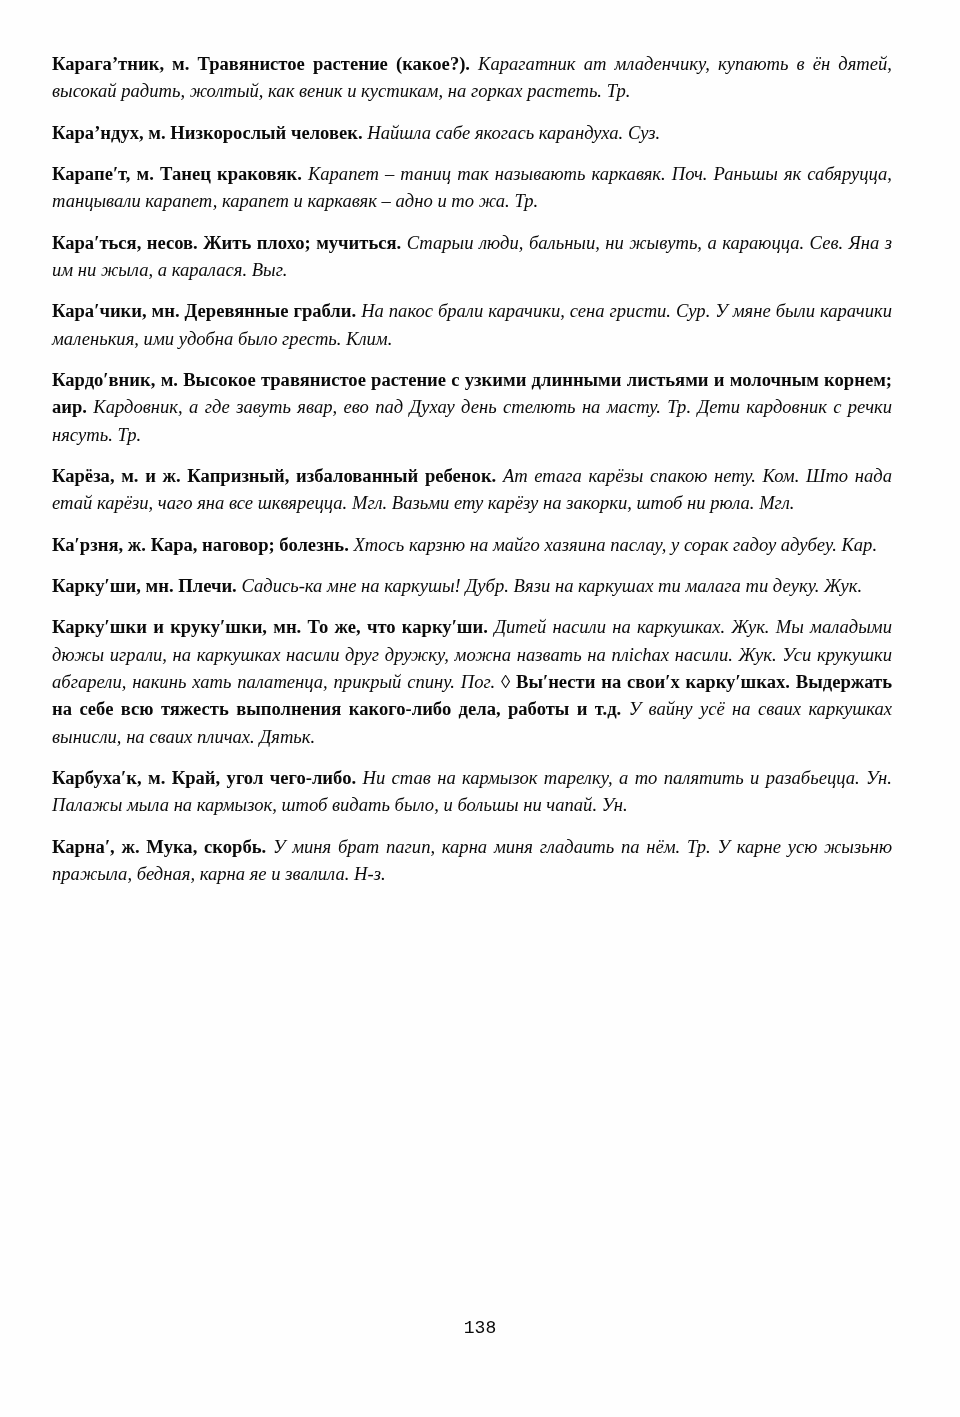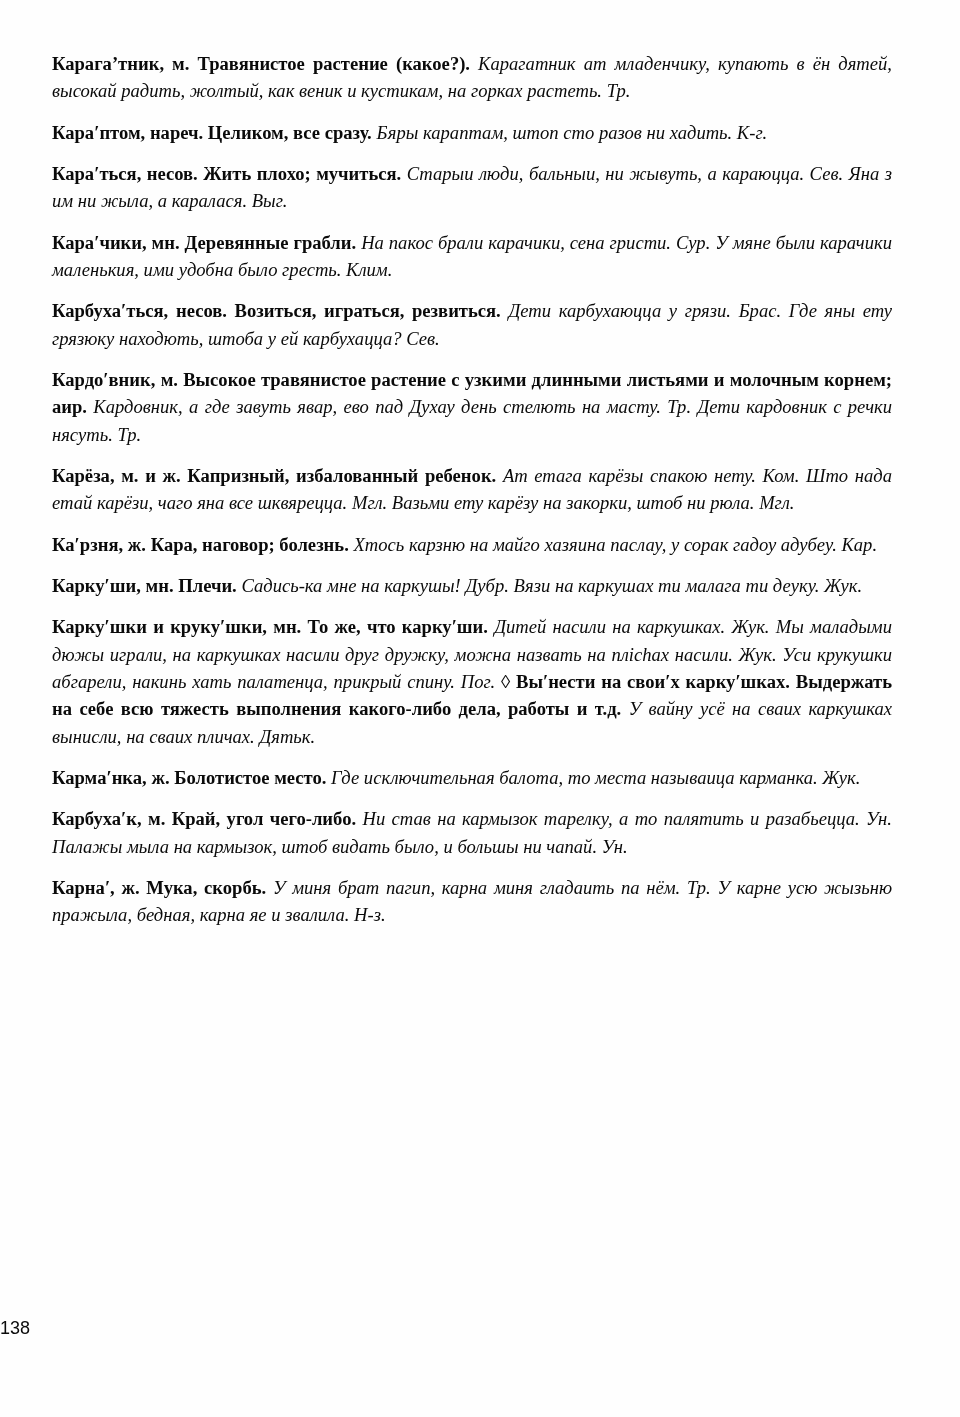--- a/index.html
+++ b/index.html
@@ -44,60 +44,61 @@
   }
   .idiom {
     font-weight: bold;
     font-style: normal;
   }
   .folio {
     position: absolute;
     left: 0;
     right: 0;
     top: 1318px;
+    text-align: center;
     font-size: 18px;
-    font-family: Liberation Sans, sans-serif;
+    font-family: Liberation Mono, monospace;
     color: #0a0a0a;
   }
 </style>
 </head>
 <body>
 
 <div class="page">
 
   <div class="content">
 
     <p class="entry">
       <span class="hw">Карага’тник, м. Травянистое растение (какое?).</span>
       <span class="ex">Карагатник ат младенчику, купають в ён дятей, высокай радить, жолтый, как веник и кустикам, на горках растеть. Тр.</span>
     </p>
 
 
 
-
+    <p class="entry">
+      <span class="hw">Кара’ндух, м. Низкорослый человек.</span>
+      <span class="ex">Найшла сабе якогась карандуха. Суз.</span>
+    </p>
 
     <p class="entry">
-      <span class="hw">Кара′птом, нареч. Целиком, все сразу.</span>
-      <span class="ex">Бяры караптам, штоп сто разов ни хадить. К-г.</span>
+      <span class="hw">Карапе′т, м. Танец краковяк.</span>
+      <span class="ex">Карапет – таниц так называють каркавяк. Поч. Раньшы як сабяруцца, танцывали карапет, карапет и каркавяк – адно и то жа. Тр.</span>
     </p>
+
 
     <p class="entry">
       <span class="hw">Кара′ться, несов. Жить плохо; мучиться.</span>
       <span class="ex">Старыи люди, бальныи, ни жывуть, а караюцца. Сев. Яна з им ни жыла, а каралася. Выг.</span>
     </p>
 
     <p class="entry">
       <span class="hw">Кара′чики, мн. Деревянные грабли.</span>
       <span class="ex">На пакос брали карачики, сена гристи. Сур. У мяне были карачики маленькия, ими удобна было гресть. Клим.</span>
     </p>
 
-    <p class="entry">
-      <span class="hw">Карбуха′ться, несов. Возиться, играться, резвиться.</span>
-      <span class="ex">Дети карбухаюцца у грязи. Брас. Где яны ету грязюку находють, штоба у ей карбухацца? Сев.</span>
-    </p>
 
 
     <p class="entry">
       <span class="hw">Кардо′вник, м. Высокое травянистое растение с узкими длинными листьями и молочным корнем; аир.</span>
       <span class="ex">Кардовник, а где завуть явар, ево пад Духау день стелють на масту. Тр. Дети кардовник с речки нясуть. Тр.</span>
     </p>
 
     <p class="entry">
       <span class="hw">Карёза, м. и ж. Капризный, избалованный ребенок.</span>
       <span class="ex">Ат етага карёзы спакою нету. Ком. Што нада етай карёзи, чаго яна все шквярецца. Мгл. Вазьми ету карёзу на закорки, штоб ни рюла. Мгл.</span>
@@ -113,24 +114,20 @@
       <span class="ex">Садись-ка мне на каркушы! Дубр. Вязи на каркушах ти малага ти деуку. Жук.</span>
     </p>
 
     <p class="entry">
       <span class="hw">Карку′шки и круку′шки, мн. То же, что карку′ши.</span>
       <span class="ex">Дитей насили на каркушках. Жук. Мы маладыми дюжы играли, на каркушках насили друг дружку, можна назвать на плichах насили. Жук. Уси крукушки абгарели, накинь хать палатенца, прикрый спину. Пог. ◊</span>
       <span class="idiom">Вы′нести на свои′х карку′шках. Выдержать на себе всю тяжесть выполнения какого-либо дела, работы и т.д.</span>
       <span class="ex">У вайну усё на сваих каркушках вынисли, на сваих пличах. Дятьк.</span>
     </p>
 
-    <p class="entry">
-      <span class="hw">Карма′нка, ж. Болотистое место.</span>
-      <span class="ex">Где исключительная балота, то места называица карманка. Жук.</span>
-    </p>
 
     <p class="entry">
       <span class="hw">Карбуха′к, м. Край, угол чего-либо.</span>
       <span class="ex">Ни став на кармызок тарелку, а то палятить и разабьецца. Ун. Палажы мыла на кармызок, штоб видать было, и большы ни чапай. Ун.</span>
     </p>
 
     <p class="entry">
       <span class="hw">Карна′, ж. Мука, скорбь.</span>
       <span class="ex">У миня брат пагип, карна миня гладаить па нём. Тр. У карне усю жызьню пражыла, бедная, карна яе и звалила. Н-з.</span>
     </p>

